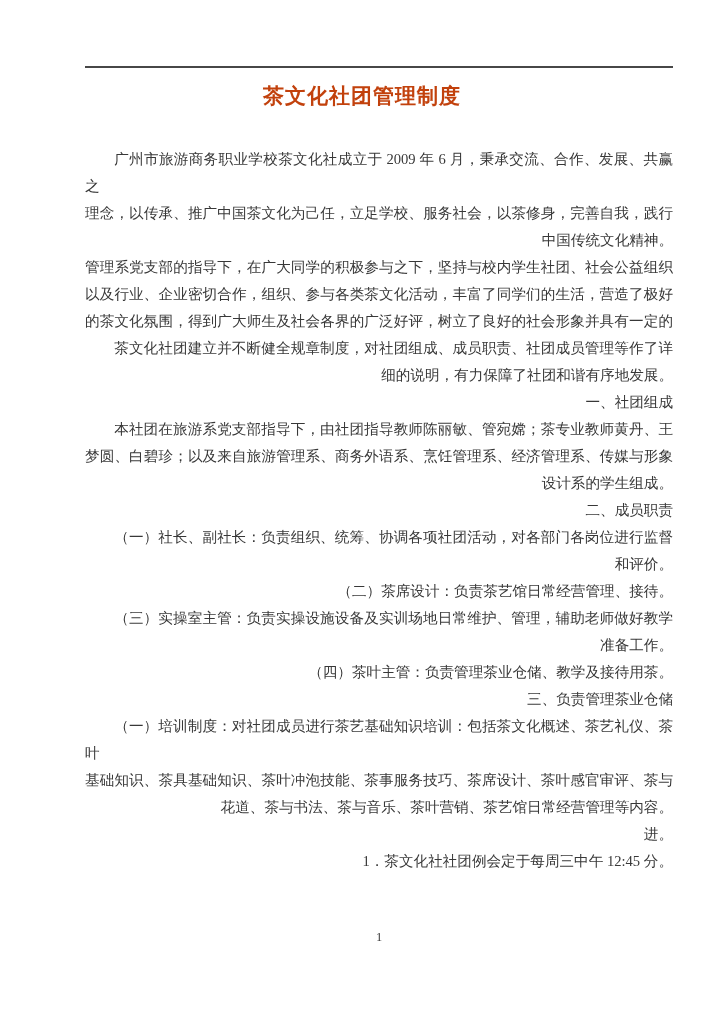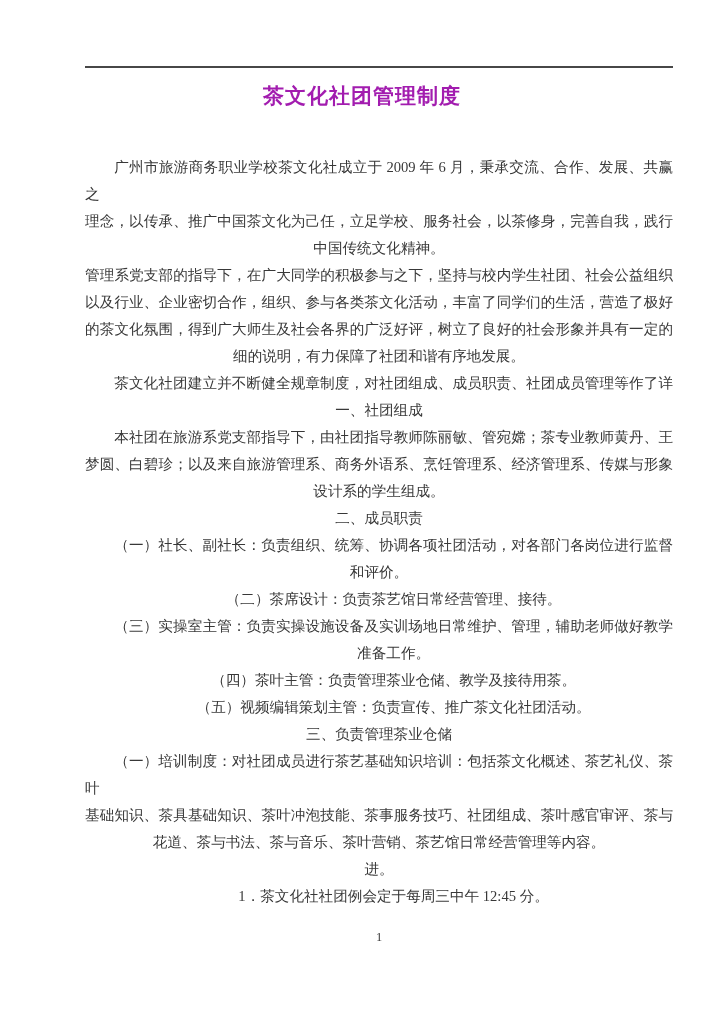--- a/index.html
+++ b/index.html
@@ -27,32 +27,32 @@
   .doc-title {
     position: absolute;
     left: 0;
     top: 82px;
     width: 724px;
     text-align: center;
     font-family: "DejaVu Sans", "Liberation Sans", sans-serif;
     font-weight: 700;
     font-size: 21px;
     letter-spacing: 1px;
-    color: #a21caf;
+    color: #c2410c;
   }
   .doc-body {
     position: absolute;
     left: 85px;
-    top: 154px;
+    top: 146px;
     width: 588px;
     font-size: 14.6px;
     line-height: 27px;
   }
   .line {
-    text-align: center;
+    text-align: right;
   }
   .line.ind {
     text-indent: 2em;
   }
   .line.fill {
     text-align: justify;
     text-align-last: justify;
   }
   .page-number {
     position: absolute;
@@ -70,35 +70,34 @@
 <div class="page">
   <div class="header-rule"></div>
   <div class="doc-title">茶文化社团管理制度</div>
   <div class="doc-body">
       <div class="line ind fill">广州市旅游商务职业学校茶文化社成立于 2009 年 6 月，秉承交流、合作、发展、共赢之</div>
       <div class="line fill">理念，以传承、推广中国茶文化为己任，立足学校、服务社会，以茶修身，完善自我，践行</div>
       <div class="line">中国传统文化精神。</div>
       <div class="line fill">管理系党支部的指导下，在广大同学的积极参与之下，坚持与校内学生社团、社会公益组织</div>
       <div class="line fill">以及行业、企业密切合作，组织、参与各类茶文化活动，丰富了同学们的生活，营造了极好</div>
       <div class="line fill">的茶文化氛围，得到广大师生及社会各界的广泛好评，树立了良好的社会形象并具有一定的</div>
+      <div class="line ind fill">茶文化社团建立并不断健全规章制度，对社团组成、成员职责、社团成员管理等作了详</div>
       <div class="line">细的说明，有力保障了社团和谐有序地发展。</div>
-      <div class="line ind fill">茶文化社团建立并不断健全规章制度，对社团组成、成员职责、社团成员管理等作了详</div>
       <div class="line">一、社团组成</div>
       <div class="line ind fill">本社团在旅游系党支部指导下，由社团指导教师陈丽敏、管宛嫦；茶专业教师黄丹、王</div>
       <div class="line fill">梦圆、白碧珍；以及来自旅游管理系、商务外语系、烹饪管理系、经济管理系、传媒与形象</div>
       <div class="line">设计系的学生组成。</div>
       <div class="line">二、成员职责</div>
       <div class="line ind fill">（一）社长、副社长：负责组织、统筹、协调各项社团活动，对各部门各岗位进行监督</div>
       <div class="line">和评价。</div>
       <div class="line ind">（二）茶席设计：负责茶艺馆日常经营管理、接待。</div>
       <div class="line ind fill">（三）实操室主管：负责实操设施设备及实训场地日常维护、管理，辅助老师做好教学</div>
       <div class="line ind">准备工作。</div>
       <div class="line ind">（四）茶叶主管：负责管理茶业仓储、教学及接待用茶。</div>
-      <div class="line ind">（五）视频编辑策划主管：负责宣传、推广茶文化社团活动。</div>
       <div class="line">三、负责管理茶业仓储</div>
       <div class="line ind fill">（一）培训制度：对社团成员进行茶艺基础知识培训：包括茶文化概述、茶艺礼仪、茶叶</div>
-      <div class="line fill">基础知识、茶具基础知识、茶叶冲泡技能、茶事服务技巧、社团组成、茶叶感官审评、茶与</div>
+      <div class="line fill">基础知识、茶具基础知识、茶叶冲泡技能、茶事服务技巧、茶席设计、茶叶感官审评、茶与</div>
       <div class="line">花道、茶与书法、茶与音乐、茶叶营销、茶艺馆日常经营管理等内容。</div>
       <div class="line">进。</div>
       <div class="line ind">1．茶文化社社团例会定于每周三中午 12:45 分。</div>
     </div>
   <div class="page-number">1</div>
 </div>
 
 </body></html>

